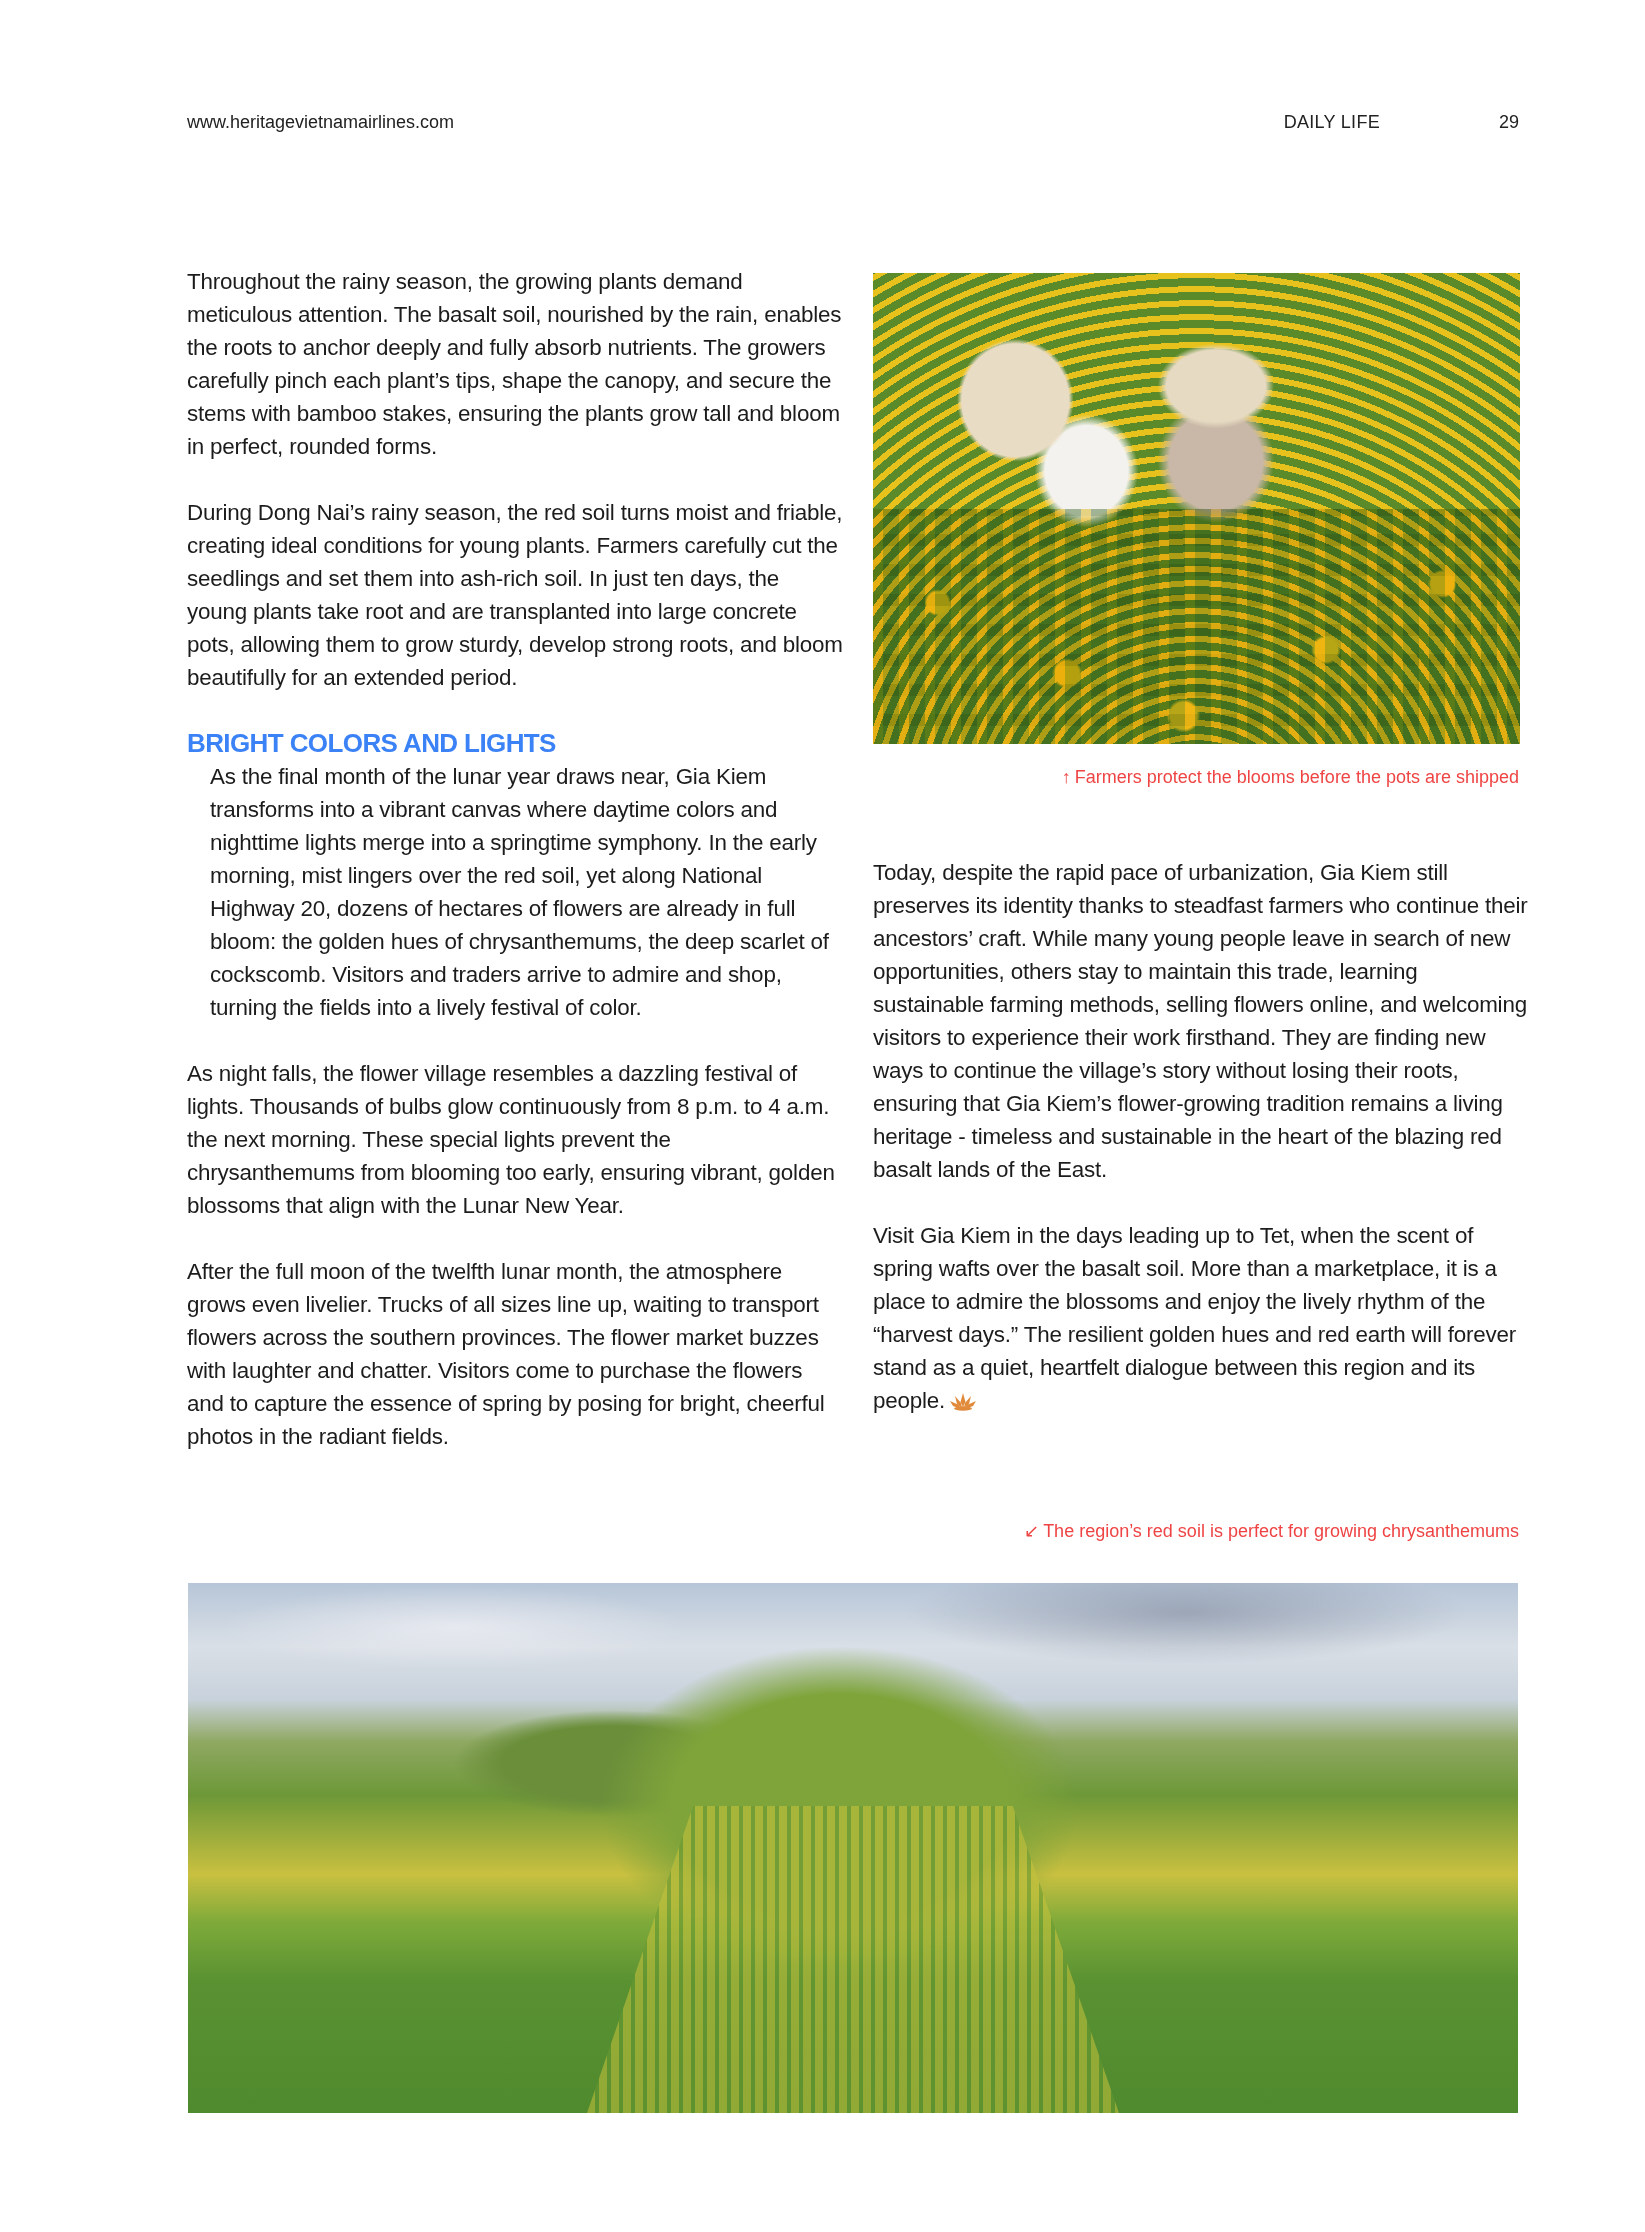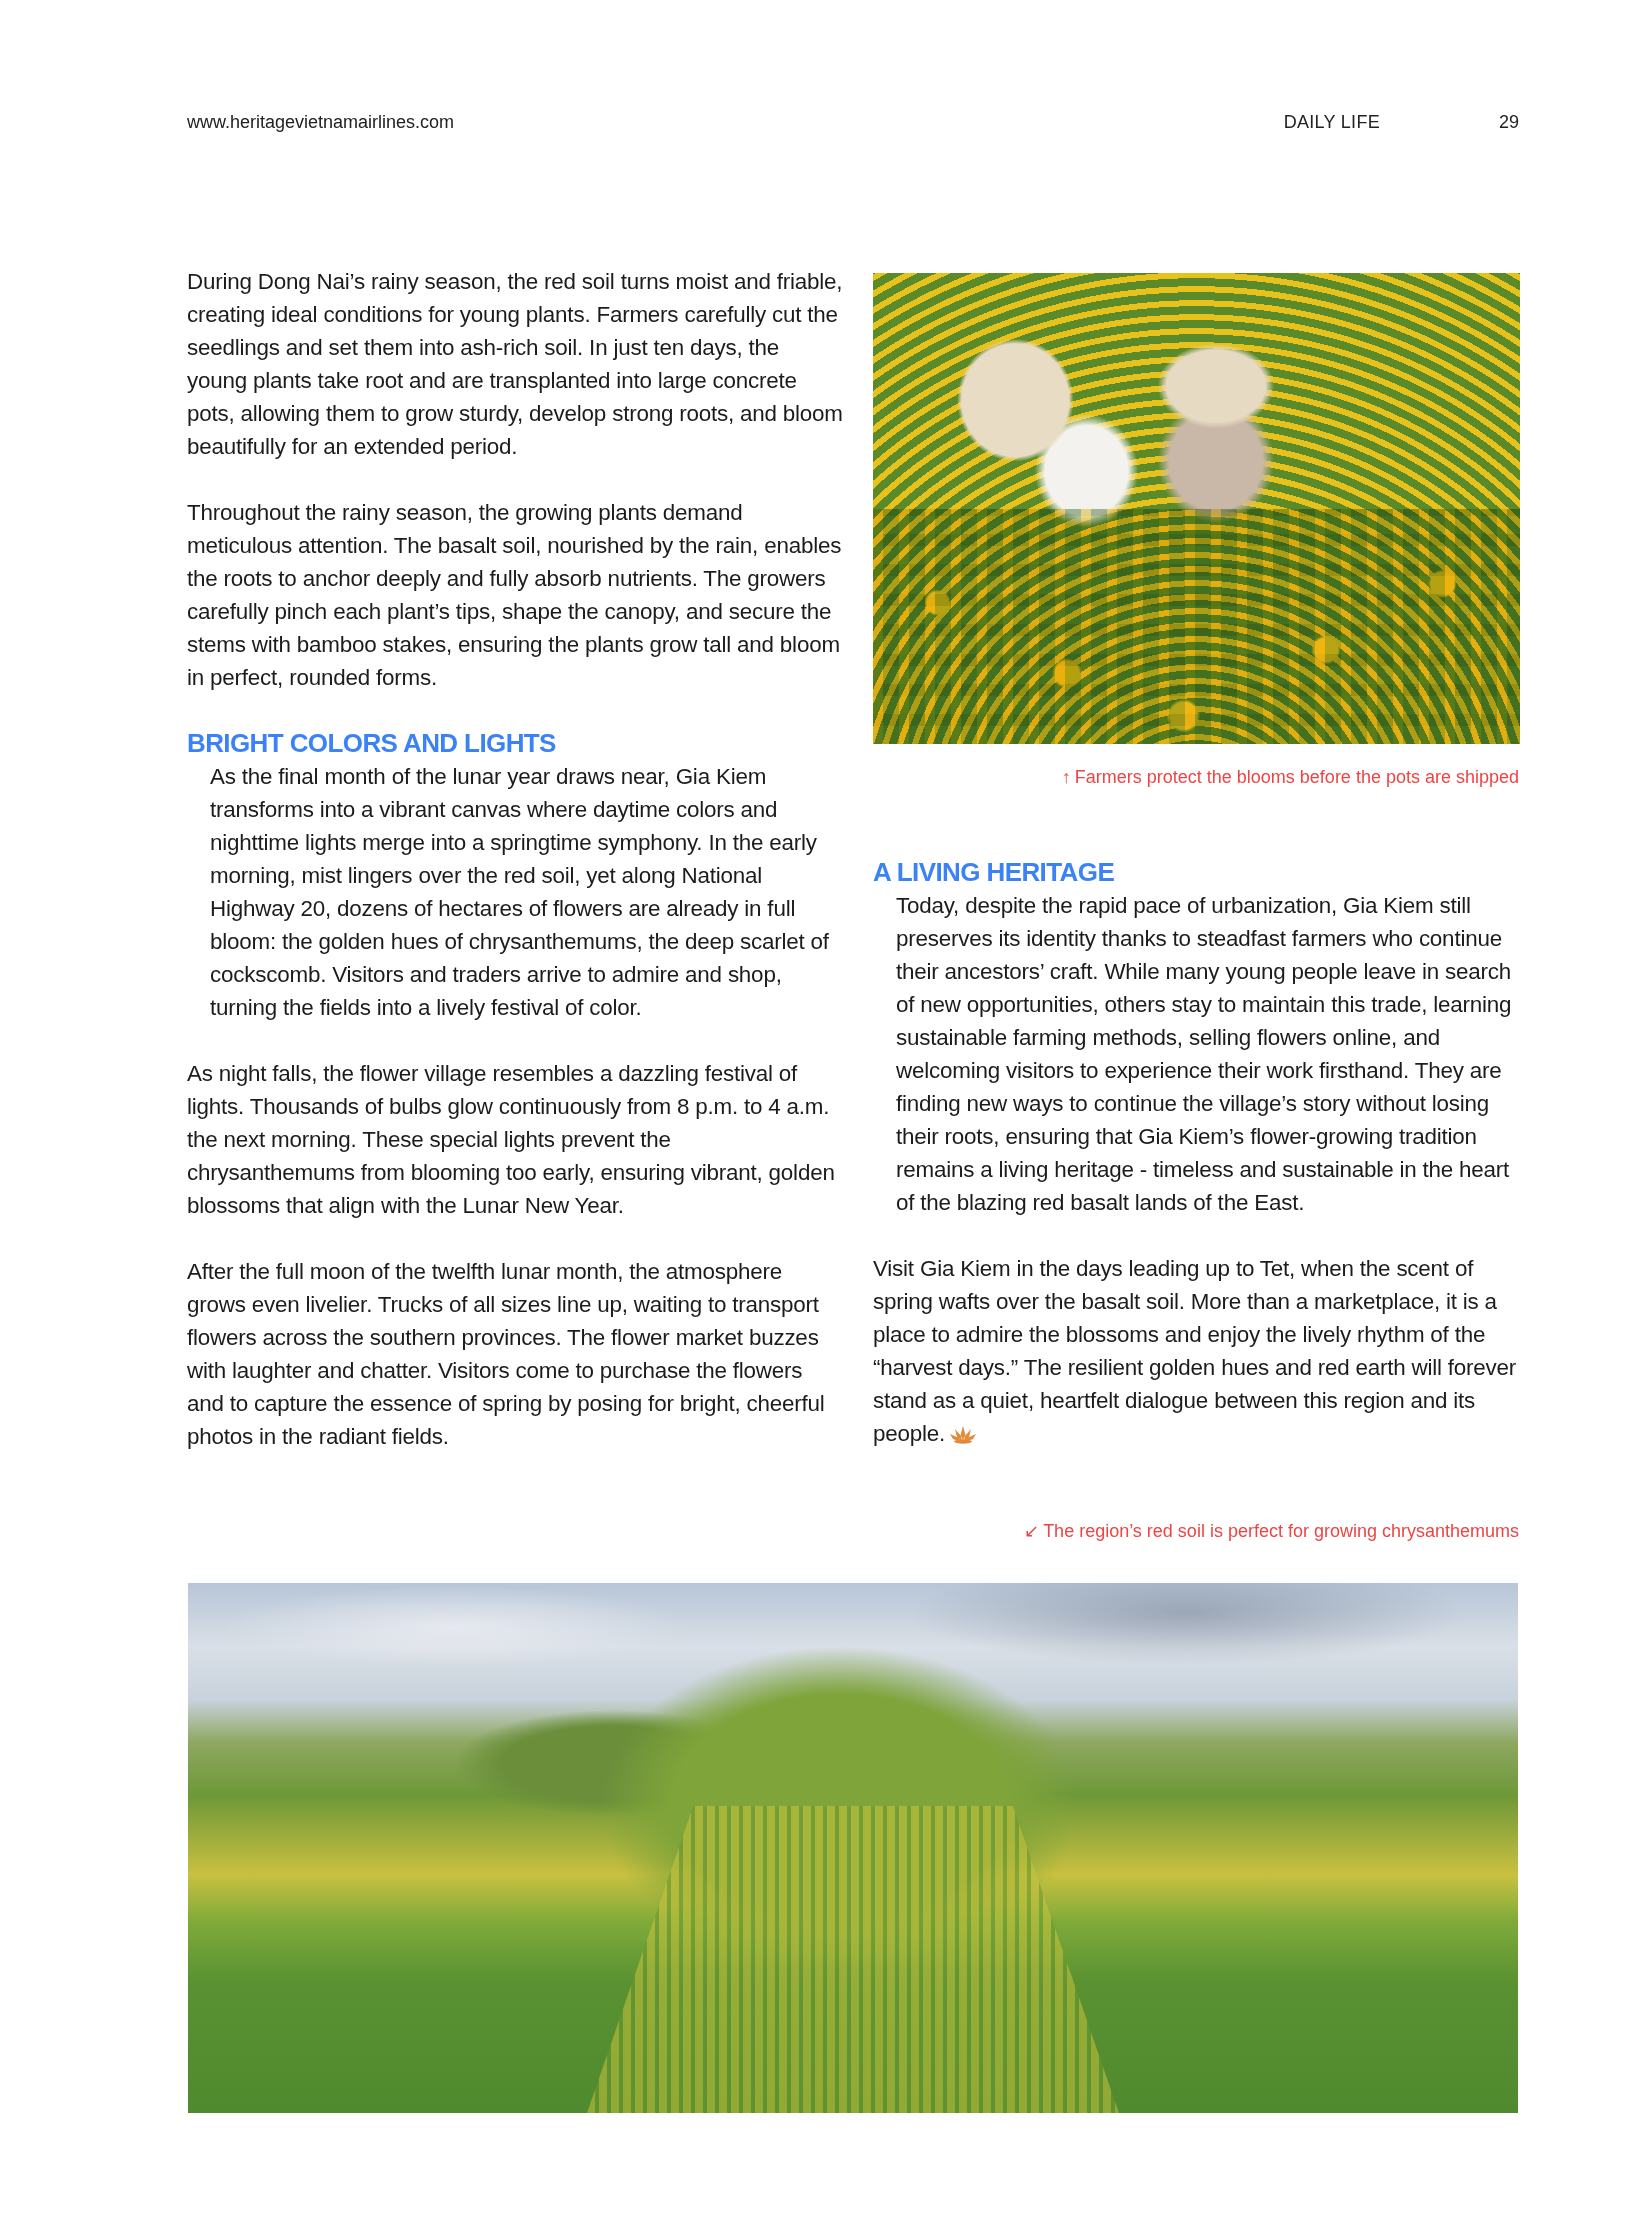--- a/index.html
+++ b/index.html
@@ -63,35 +63,34 @@
 </head>
 <body>
 
 <div>
   <span class="hdr hdr-url">www.heritagevietnamairlines.com</span>
   <span class="hdr hdr-section">DAILY LIFE</span>
   <span class="hdr hdr-page">29</span>
 </div>
 
 <div class="col col-left">
+  <p>Throughout the rainy season, the growing plants demand meticulous attention. The basalt soil, nourished by the rain, enables the roots to anchor deeply and fully absorb nutrients. The growers carefully pinch each plant’s tips, shape the canopy, and secure the stems with bamboo stakes, ensuring the plants grow tall and bloom in perfect, rounded forms.</p>
   <p>During Dong Nai’s rainy season, the red soil turns moist and friable, creating ideal conditions for young plants. Farmers carefully cut the seedlings and set them into ash-rich soil. In just ten days, the young plants take root and are transplanted into large concrete pots, allowing them to grow sturdy, develop strong roots, and bloom beautifully for an extended period.</p>
-  <p>Throughout the rainy season, the growing plants demand meticulous attention. The basalt soil, nourished by the rain, enables the roots to anchor deeply and fully absorb nutrients. The growers carefully pinch each plant’s tips, shape the canopy, and secure the stems with bamboo stakes, ensuring the plants grow tall and bloom in perfect, rounded forms.</p>
   <h2>BRIGHT COLORS AND LIGHTS</h2>
   <p>As the final month of the lunar year draws near, Gia Kiem transforms into a vibrant canvas where daytime colors and nighttime lights merge into a springtime symphony. In the early morning, mist lingers over the red soil, yet along National Highway 20, dozens of hectares of flowers are already in full bloom: the golden hues of chrysanthemums, the deep scarlet of cockscomb. Visitors and traders arrive to admire and shop, turning the fields into a lively festival of color.</p>
   <p>As night falls, the flower village resembles a dazzling festival of lights. Thousands of bulbs glow continuously from 8 p.m. to 4 a.m. the next morning. These special lights prevent the chrysanthemums from blooming too early, ensuring vibrant, golden blossoms that align with the Lunar New Year.</p>
   <p>After the full moon of the twelfth lunar month, the atmosphere grows even livelier. Trucks of all sizes line up, waiting to transport flowers across the southern provinces. The flower market buzzes with laughter and chatter. Visitors come to purchase the flowers and to capture the essence of spring by posing for bright, cheerful photos in the radiant fields.</p>
 </div>
 
 <div class="photo photo-farmers" title="Two smiling farmers in conical hats among yellow chrysanthemum field"></div>
 <div class="caption caption-top">
   <span class="arrow">↑</span><span>Farmers protect the blooms before the pots are shipped</span>
 </div>
 
 <div class="col col-right">
-  <h2>A LIVING HERITAGE</h2>
   <p>Today, despite the rapid pace of urbanization, Gia Kiem still preserves its identity thanks to steadfast farmers who continue their ancestors’ craft. While many young people leave in search of new opportunities, others stay to maintain this trade, learning sustainable farming methods, selling flowers online, and welcoming visitors to experience their work firsthand. They are finding new ways to continue the village’s story without losing their roots, ensuring that Gia Kiem’s flower-growing tradition remains a living heritage - timeless and sustainable in the heart of the blazing red basalt lands of the East.</p>
   <p><span>Visit Gia Kiem in the days leading up to Tet, when the scent of spring wafts over the basalt soil. More than a marketplace, it is a place to admire the blossoms and enjoy the lively rhythm of the “harvest days.” The resilient golden hues and red earth will forever stand as a quiet, heartfelt dialogue between this region and its people.</span><svg class="lotus" viewBox="0 0 28 20">
         <g fill="#e08a3a">
           <path d="M14 2 L16.5 11 L14 16 L11.5 11 Z"></path>
           <path d="M6 5 L12 12 L13 17 L8 13 Z"></path>
           <path d="M22 5 L16 12 L15 17 L20 13 Z"></path>
           <path d="M1 10 L10 14 L12 18 L4 15 Z"></path>
           <path d="M27 10 L18 14 L16 18 L24 15 Z"></path>
           <ellipse cx="14" cy="17.5" rx="9" ry="2.2"></ellipse>
         </g>

